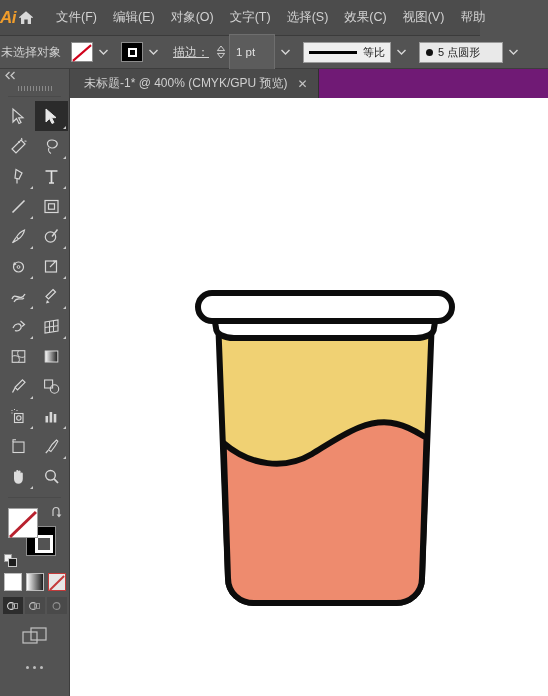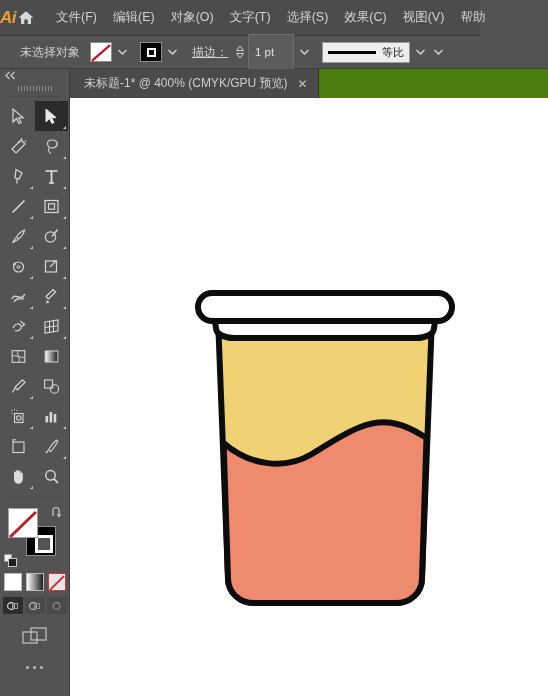--- a/index.html
+++ b/index.html
@@ -37,21 +37,21 @@
   }
 
   
   .controlbar {
     position: absolute; top: 36px; left: 0; width: 548px; height: 33px;
     background: #535353;
     display: flex; align-items: center;
     border-bottom: 1px solid #3d3d3d;
   }
   .ctl-label {
-    color: #cfcfcf; font-size: 12px; margin-left: 20px; white-space: nowrap;
+    color: #cfcfcf; font-size: 12px; margin-left: 1px; white-space: nowrap;
   }
   .swatch-box {
     width: 22px; height: 20px; background: #fff; border: 1px solid #8c8c8c;
     position: relative; margin-left: 10px;
   }
   .swatch-none::after {
     content: ""; position: absolute; left: -2px; right: -2px; top: 50%;
     height: 2px; background: #d0021b; transform: rotate(-41deg);
   }
   .stroke-box {
@@ -92,21 +92,21 @@
     height: 21px; width: 84px; background: #e9e9e9; border: 1px solid #9a9a9a;
     display: flex; align-items: center; gap: 5px;
     padding: 0 6px; margin-left: 10px;
   }
   .brush-dot { width: 7px; height: 7px; border-radius: 50%; background: #111; flex: none; }
   .brush-text { color: #1b1b1b; font-size: 11px; white-space: nowrap; }
 
   
   .tabbar {
     position: absolute; top: 69px; left: 70px; width: 478px; height: 29px;
-    background: #4d7c0f; display: flex; align-items: flex-end;
+    background: #701a75; display: flex; align-items: flex-end;
   }
   .doc-tab {
     height: 29px; background: #4a4a4a;
     display: flex; align-items: center; gap: 10px;
     padding: 0 10px 0 14px;
     border-right: 1px solid #303030;
   }
   .doc-tab-title { color: #cfcfcf; font-size: 12px; white-space: nowrap; }
   .doc-tab-close { color: #c6c6c6; font-size: 12px; line-height: 1; }
 
@@ -259,20 +259,24 @@
     <div class="profile-field">
       <span class="profile-line"></span>
       <span class="profile-text">等比</span>
     </div>
     <div class="caret">
       <svg width="9" height="6" viewBox="0 0 9 6">
           <path d="M0.5 1 L4.5 5 L8.5 1" stroke="#d6d6d6" stroke-width="1.4" fill="none"></path>
         </svg>
     </div>
 
+    <div class="brush-field">
+      <span class="brush-dot"></span>
+      <span class="brush-text">5 点圆形</span>
+    </div>
     <div class="caret">
       <svg width="9" height="6" viewBox="0 0 9 6">
           <path d="M0.5 1 L4.5 5 L8.5 1" stroke="#d6d6d6" stroke-width="1.4" fill="none"></path>
         </svg>
     </div>
   </div>
 
   <div class="tabbar">
     <div class="doc-tab">
       <span class="doc-tab-title">未标题-1* @ 400% (CMYK/GPU 预览)</span>

